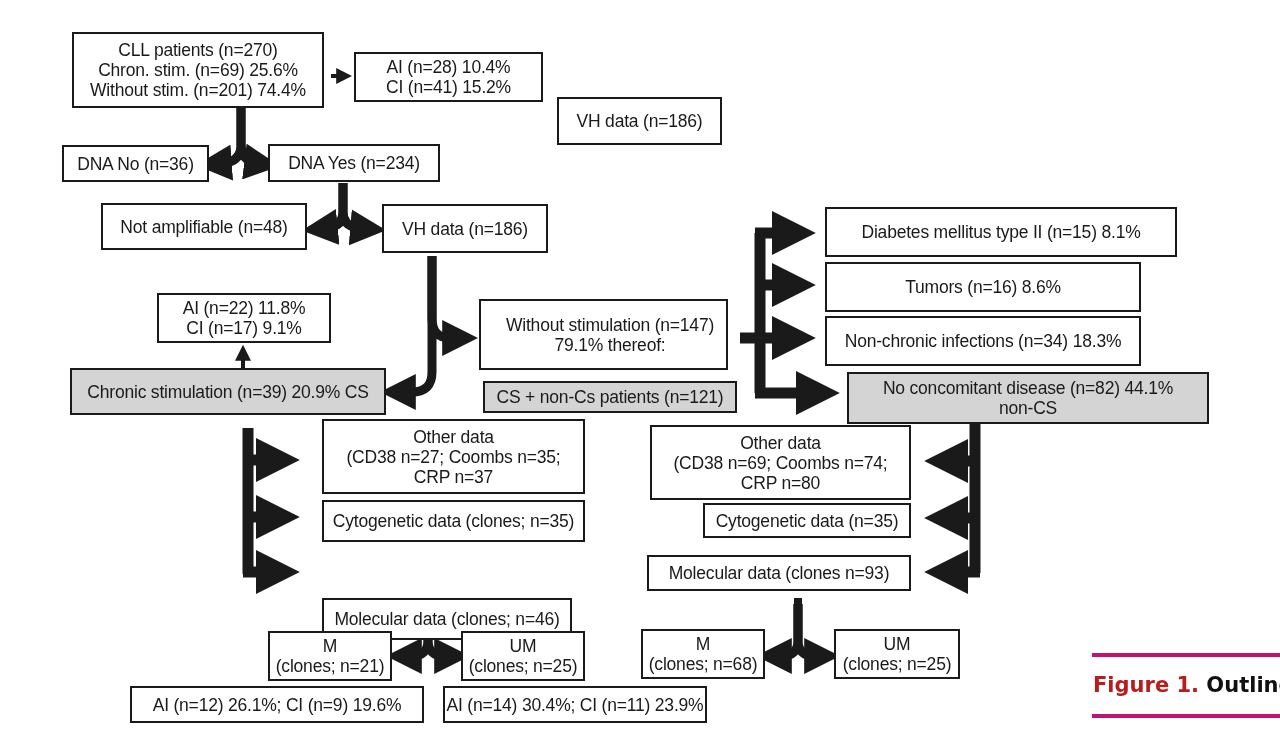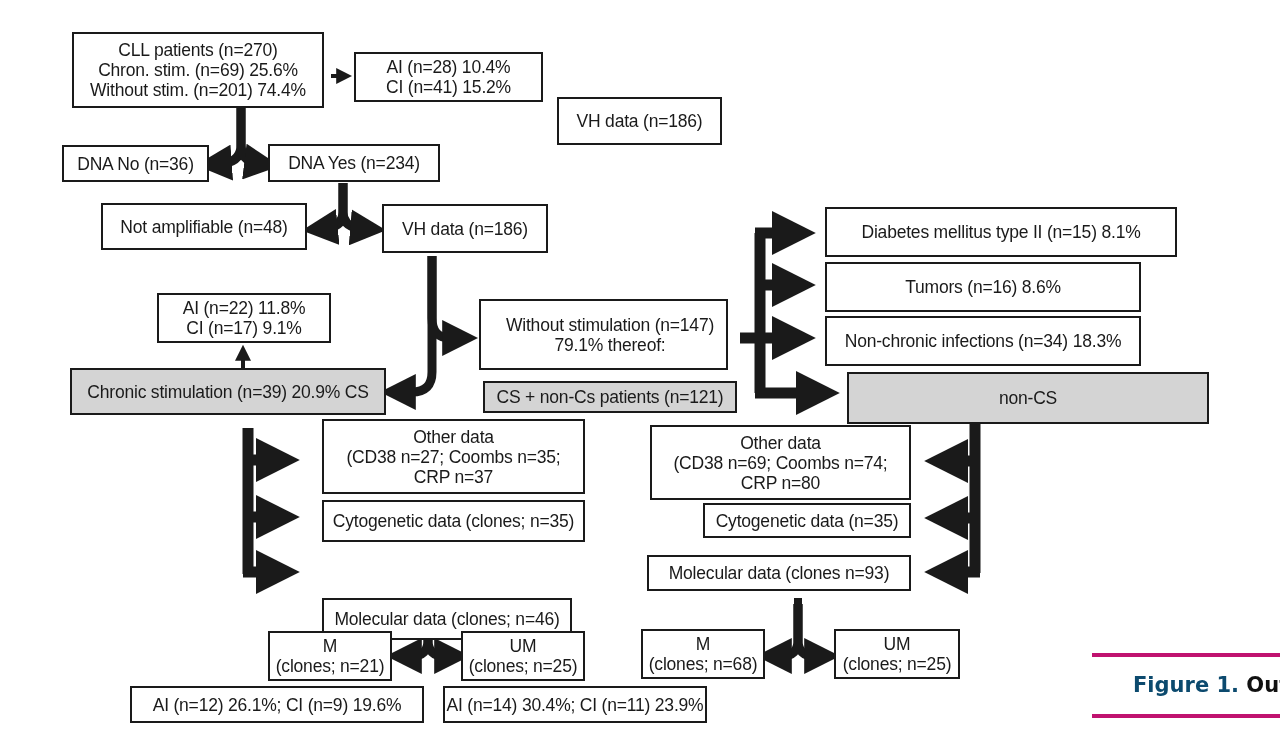--- a/index.html
+++ b/index.html
@@ -8,21 +8,21 @@
   .node { position: absolute; box-sizing: border-box; border: 2px solid #1a1a1a;
           background: #ffffff; text-align: center; font-size: 17.5px; line-height: 20px;
           display: flex; flex-direction: column; justify-content: center; align-items: center;
           font-stretch: condensed; letter-spacing: -0.2px; white-space: nowrap; }
   .node.gray { background: #d4d4d4; }
   .node span { display: block; }
   svg#flow { position: absolute; left: 0; top: 0; width: 1280px; height: 753px; }
   .caption-line { position: absolute; left: 1092px; width: 200px; height: 4px; background: #c0126f; }
   .caption { position: absolute; left: 1093px; top: 673px; font-size: 21px; font-weight: bold;
              white-space: nowrap; font-family: "DejaVu Sans", sans-serif; }
-  .caption .fig { color: #0c4a6e; margin-left: 40px; }
+  .caption .fig { color: #b91c1c; }
   .caption .rest { color: #111111; }
 </style>
 </head>
 <body>
 
 <svg id="flow" viewBox="0 0 1280 753">
   <defs>
     <marker id="ah" markerWidth="4" markerHeight="4" refX="2.2" refY="2" orient="auto" markerUnits="strokeWidth">
       <path d="M0,0 L4,2 L0,4 z" fill="#1a1a1a"></path>
     </marker>
@@ -129,20 +129,21 @@
 
 <div class="node" style="left:825px;top:262px;width:316px;height:50px;">
   <span>Tumors (n=16) 8.6%</span>
 </div>
 
 <div class="node" style="left:825px;top:316px;width:316px;height:50px;">
   <span>Non-chronic infections (n=34) 18.3%</span>
 </div>
 
 <div class="node gray" style="left: 847px; top: 372px; width: 362px; height: 52px; background: rgb(212, 212, 212);">
+  <span>No concomitant disease (n=82) 44.1%</span>
   <span>non-CS</span>
 </div>
 
 <div class="node" style="left:322px;top:419px;width:263px;height:75px;">
   <span>Other data</span>
   <span>(CD38 n=27; Coombs n=35;</span>
   <span>CRP  n=37</span>
 </div>
 
 <div class="node" style="left:322px;top:500px;width:263px;height:42px;">

